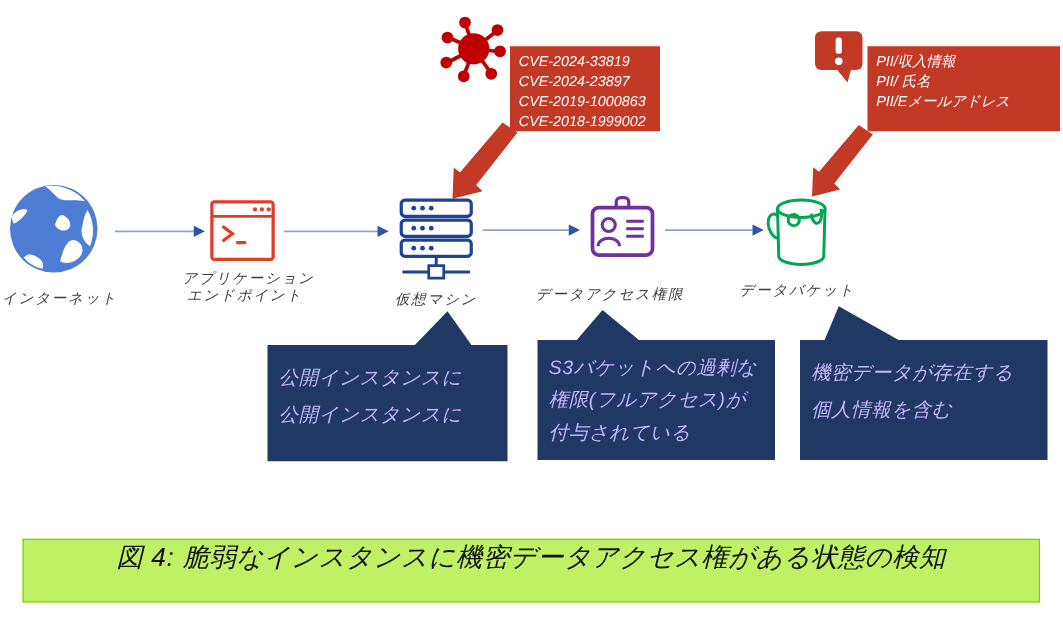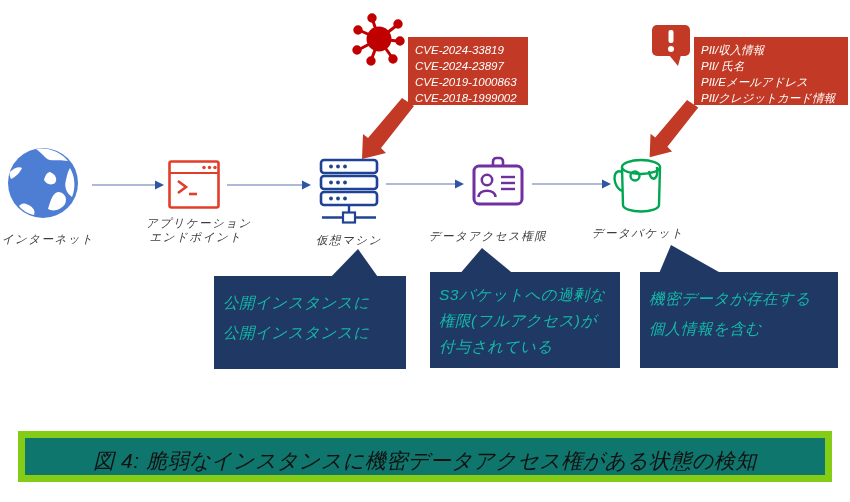--- a/index.html
+++ b/index.html
@@ -15,29 +15,29 @@
     padding:5px 7px 4px 7px;box-sizing:border-box;
   }
   .redbox div{white-space:nowrap;}
   
   .nodelabel{
     color:#3c3c3c;font-size:11.5px;letter-spacing:1.5px;text-align:center;
     line-height:14px;white-space:nowrap;
   }
   
   .callout{
-    background:#1f3864;color:#14b8a6;font-size:15.5px;box-sizing:border-box;
+    background:#1f3864;color:#c4b5fd;font-size:15.5px;box-sizing:border-box;
     padding:12px 8px 0 9px;letter-spacing:0.5px;
   }
   .callout .ln{white-space:nowrap;}
   .callout.two .ln{line-height:30px;}
   .callout.three .ln{line-height:26px;}
   
   .captionbox{
-    border:7px solid #84cc16;background:#0f766e;display:flex;align-items:flex-end;
+    border:1px solid #84cc16;background:#bef264;display:flex;align-items:flex-start;
     justify-content:center;box-sizing:border-box;
   }
   .captionbox span{font-size:21px;color:#111111;letter-spacing:0.5px;white-space:nowrap;}
   svg{display:block;}
 </style>
 </head>
 <body>
 
 <div id="canvas">
 
@@ -98,21 +98,20 @@
     <rect x="2" y="2" width="38" height="31" rx="5" fill="#c23a26"></rect>
     <polygon points="19,32 31,32 28,43" fill="#c23a26"></polygon>
     <rect x="18.5" y="7" width="5" height="13" rx="2" fill="#ffffff"></rect>
     <circle cx="21" cy="26" r="3" fill="#ffffff"></circle>
   </svg>
 
   <div class="abs redbox" style="left:694px;top:37px;width:154px;height:68px;">
     <div>PII/収入情報</div>
     <div>PII/ 氏名</div>
     <div>PII/Eメールアドレス</div>
-    <div>PII/クレジットカード情報</div>
   </div>
 
   <svg class="abs" style="left:644px;top:99px;" width="58" height="62" viewBox="0 0 62 66">
     <polygon points="46,1 58,9 25,51 30,56 6,62 7,37 12,41" fill="#c23a26"></polygon>
   </svg>
 
   <svg class="abs" style="left:6px;top:146px;" width="74" height="74" viewBox="0 0 74 74">
     <circle cx="37" cy="37" r="35" fill="#4e7dd4"></circle>
     <g fill="#ffffff">
       <path d="M30,3 C42,1 55,6 62,15 C52,13 44,16 40,12 C36,8 33,5 30,3 Z"></path>

